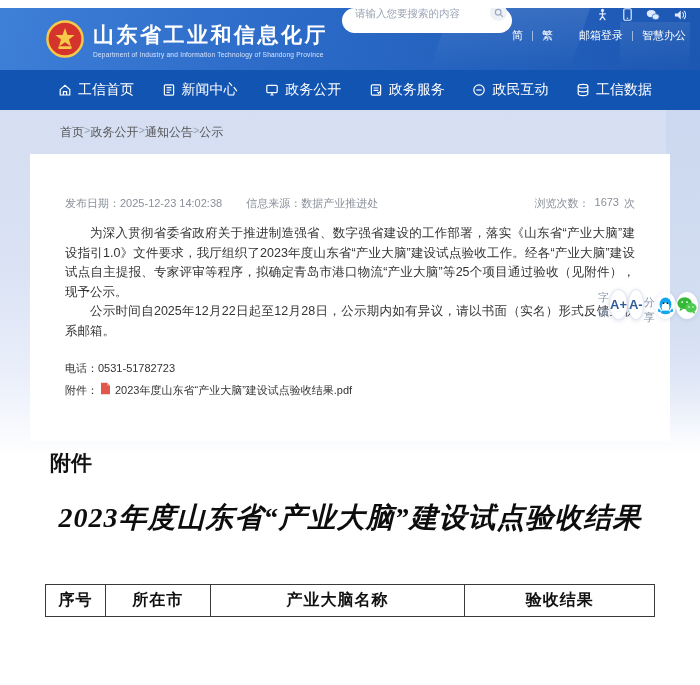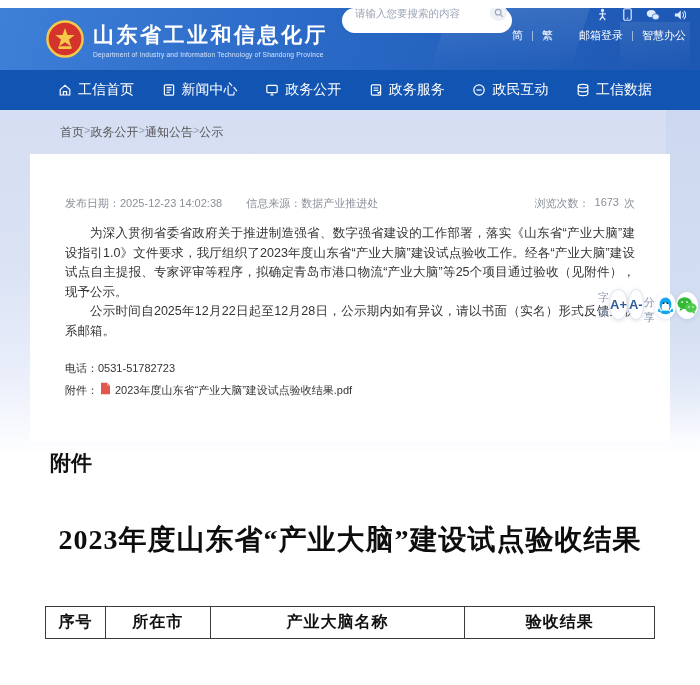--- a/index.html
+++ b/index.html
@@ -76,21 +76,21 @@
   .share-label { margin:9px 0 6px; }
   .share-btn { width:27px; height:27px; border-radius:50%; display:flex; align-items:center;
     justify-content:center; cursor:pointer; margin-bottom:7px; background:#fff;
     box-shadow:0 1px 4px rgba(60,90,150,.15); }
 
   
   .doc { position:relative; background:transparent; }
   .doc-attach-label { font-family:"Liberation Sans","DejaVu Sans",sans-serif; font-weight:bold;
     font-size:21px; color:#111; margin:8px 0 0 50px; }
   .doc-title { font-family:"Liberation Serif","DejaVu Serif",serif; font-weight:bold;
-    font-size:28px; color:#0d0d0d; text-align:center; margin-top:44px; letter-spacing:1px; }
+    font-size:28px; color:#0d0d0d; text-align:center; margin-top:22px; letter-spacing:1px;font-style:italic; }
   .doc-table { border-collapse:collapse; margin:47px 45px 0; width:610px;
     font-family:"Liberation Serif","DejaVu Serif",serif; color:#111; }
   .doc-table td,.doc-table th { border:1.5px solid #3a3a3a; text-align:center; }
   .doc-table th { font-size:16px; font-weight:bold; height:32px; letter-spacing:1px; }
 </style>
 </head>
 <body>
 
 <div class="top-strip"></div>
 

